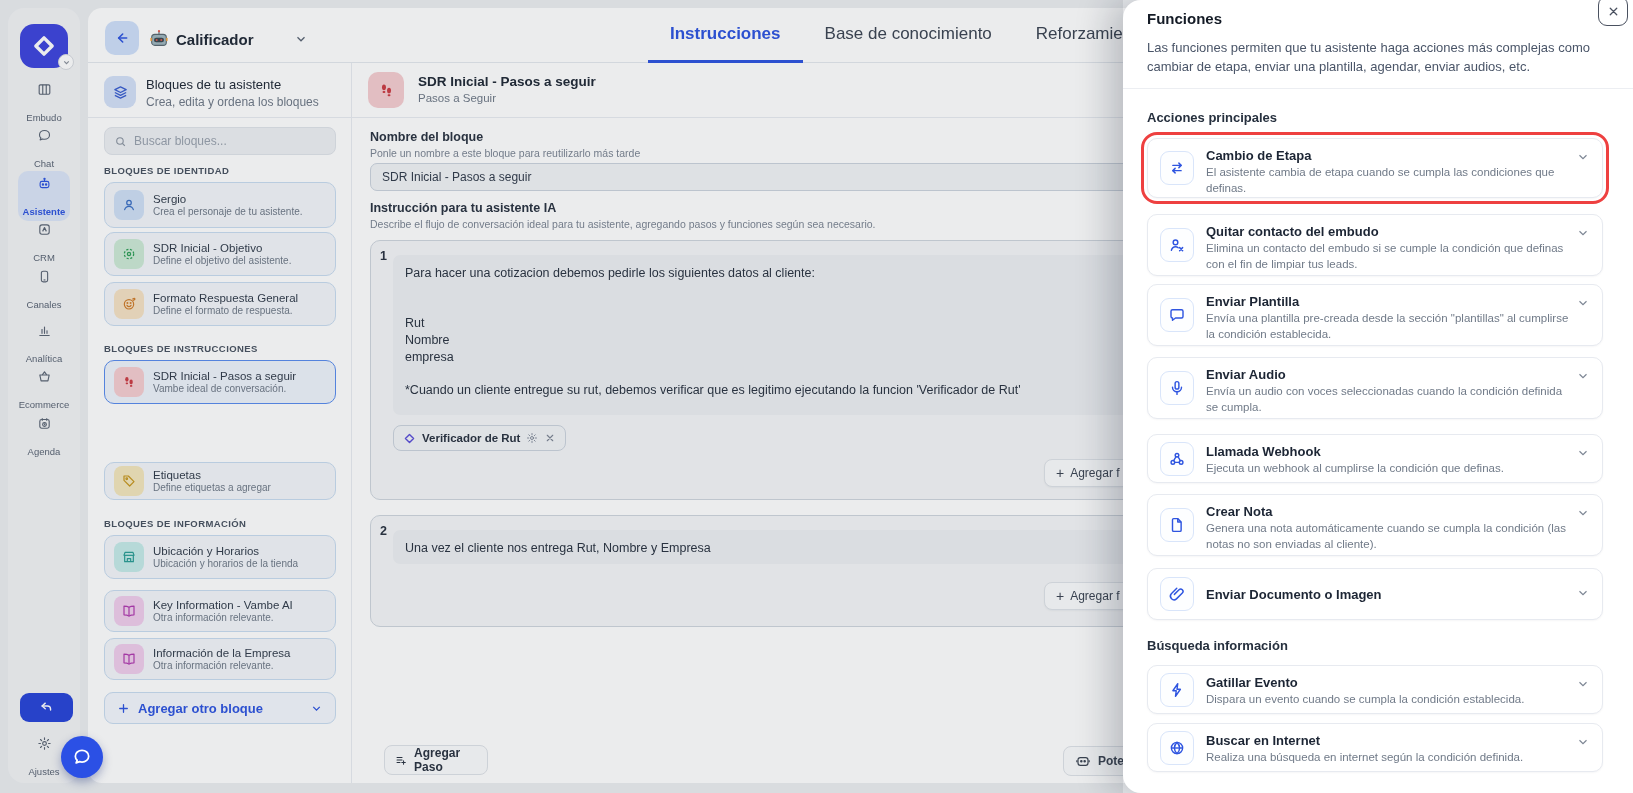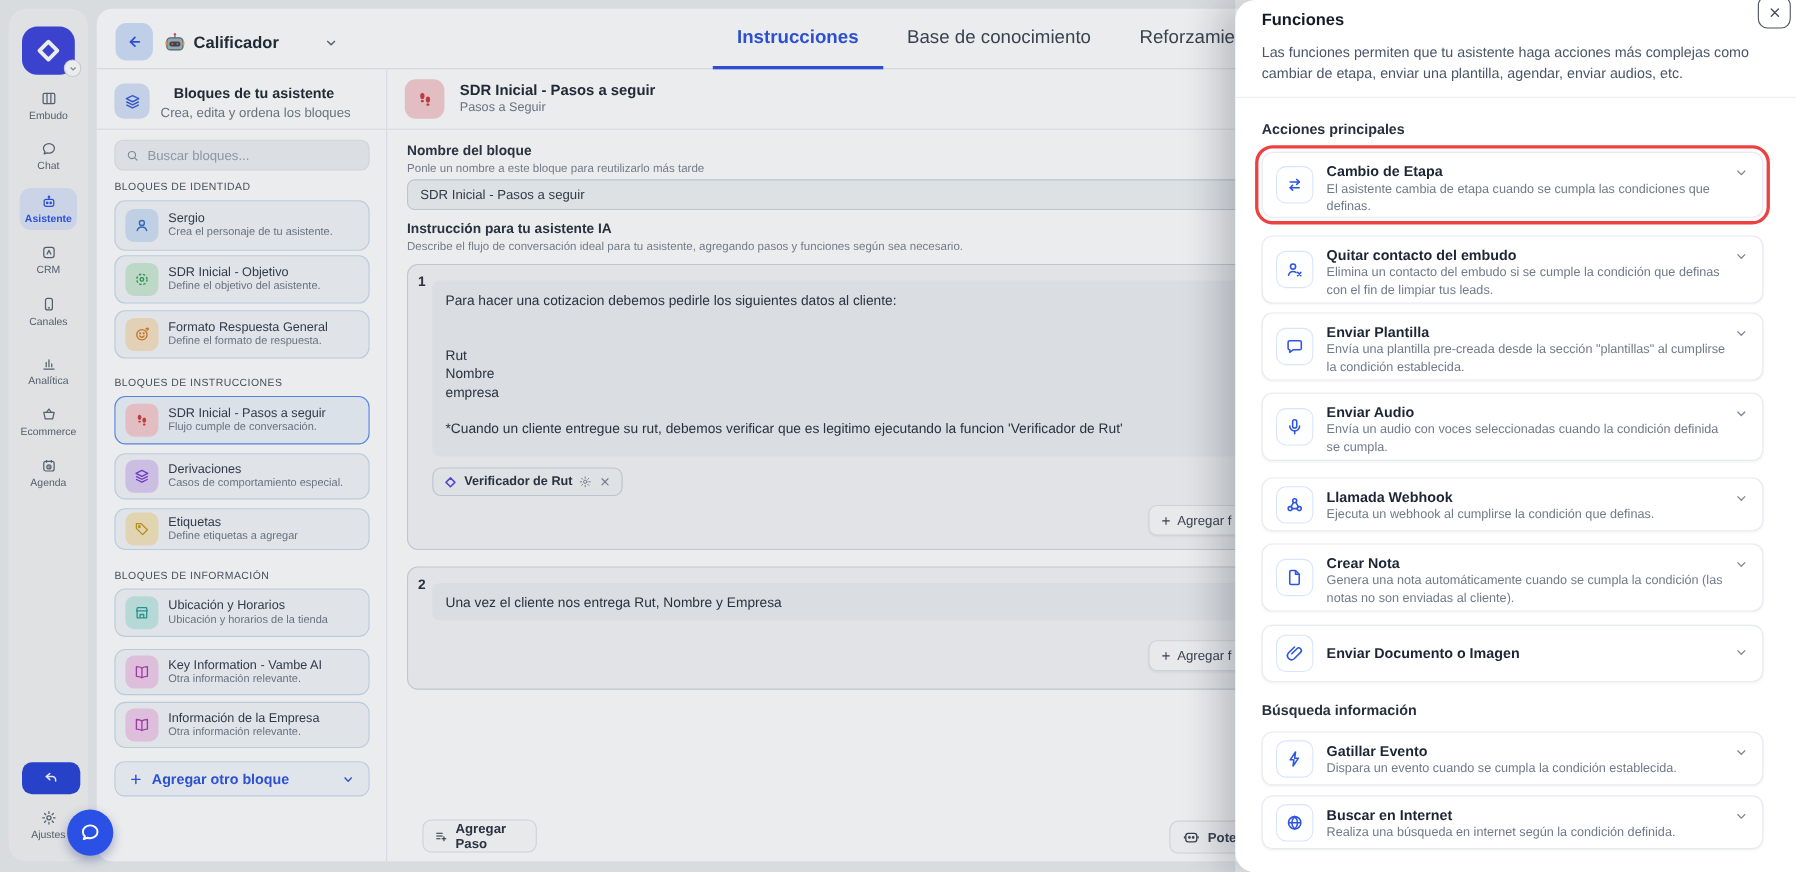--- a/index.html
+++ b/index.html
@@ -8,21 +8,21 @@
   #app { position:relative; width:1633px; height:793px; overflow:hidden; }
   .ic { display:inline-flex; align-items:center; justify-content:center; }
   .ic svg { width:100%; height:100%; display:block; }
 
   
   .rail { position:absolute; left:8px; top:8px; width:72px; height:775px; background:#f2f3f5; border-radius:16px; z-index:10; }
   .logo { position:absolute; left:12px; top:16px; width:48px; height:44px; border-radius:14px; background:#3f45dd; display:flex; align-items:center; justify-content:center; }
   .logo .ic { width:26px; height:26px; }
   .logo-badge { position:absolute; left:38px; top:30px; width:16px; height:16px; border-radius:50%; background:#fff; border:1px solid #d8dbe0; display:flex; align-items:center; justify-content:center; color:#8a919c; }
   .logo-badge .ic { width:9px; height:9px; }
-  .rit { position:absolute; left:0; width:72px; display:flex; flex-direction:column; align-items:center; gap:3px; color:#5b6574; cursor:pointer; }
+  .rit { position:absolute; left:0; width:72px; display:flex; flex-direction:column; align-items:center; gap:15px; color:#5b6574; cursor:pointer; }
   .rit .ic { width:15px; height:15px; }
   .rit .rlbl { font-size:9.5px; }
   .rit.active { left:10px; width:52px; background:#dbe5f8; border-radius:10px; padding:5px 0 4px; color:#2f55e0; }
   .undo-btn { position:absolute; left:12px; top:685px; width:53px; height:29px; border-radius:9px; background:#2946d8; display:flex; align-items:center; justify-content:center; color:#fff; cursor:pointer; }
   .undo-btn .ic { width:15px; height:15px; }
   .rit-settings { position:absolute; top:728px; }
   .chat-widget { position:absolute; left:61px; top:736px; width:42px; height:42px; border-radius:50%; background:#2b50e5; z-index:70; display:flex; align-items:center; justify-content:center; box-shadow:0 4px 10px rgba(20,40,120,.35); cursor:pointer; }
   .chat-widget .ic { width:20px; height:20px; color:#fff; }
 
   
@@ -37,27 +37,27 @@
   .asst-title { position:absolute; left:88px; top:23px; font-size:15px; font-weight:700; color:#222b38; }
   .asst-chevron { position:absolute; left:206px; top:24px; width:14px; height:14px; color:#5b6574; cursor:pointer; }
 
   .tabs { position:absolute; left:560px; top:0; height:55px; display:flex; align-items:stretch; }
   .tab { display:flex; align-items:center; padding:0 22px; font-size:17px; color:#3d4654; cursor:pointer; border-bottom:3px solid transparent; }
   .tab.active { color:#2f55e0; font-weight:700; border-bottom-color:#2f55e0; }
 
   
   .bp-head-icon { position:absolute; left:16px; top:68px; width:32px; height:32px; border-radius:9px; background:#d4e1f8; color:#3b5fd0; display:flex; align-items:center; justify-content:center; }
   .bp-head-icon .ic { width:17px; height:17px; }
-  .bp-title { position:absolute; left:58px; top:69px; font-size:13px; font-weight:700; color:#222b38;margin-left:12px; }
+  .bp-title { position:absolute; left:58px; top:69px; font-size:13px; font-weight:400; color:#222b38; }
   .bp-sub { position:absolute; left:58px; top:87px; font-size:12px; color:#707a88; }
   .bp-search { position:absolute; left:16px; top:119px; width:232px; height:28px; border-radius:8px; background:#eef0f3; border:1px solid #e0e4ea; display:flex; align-items:center; gap:7px; padding:0 9px; color:#8b94a1; }
   .bp-search .ic { width:13px; height:13px; }
   .bp-search input { border:none; outline:none; background:transparent; font-size:12px; color:#4a5462; width:180px; font-family:inherit; }
   .bp-search input::placeholder { color:#9aa2ae; }
-  .sec-lbl { position:absolute; left:16px; font-size:9.5px; font-weight:400; letter-spacing:.4px; color:#4a5462; }
+  .sec-lbl { position:absolute; left:16px; font-size:9.5px; font-weight:700; letter-spacing:.4px; color:#4a5462; }
   .blk { position:absolute; left:16px; width:232px; border:1px solid #c9dcf0; background:#f3f6fa; border-radius:10px; display:flex; align-items:center; gap:9px; padding:0 9px; cursor:pointer; }
   .blk.selected { border:1.5px solid #5a8dee; background:#eef3fb; }
   .blk-ic { width:30px; height:30px; min-width:30px; border-radius:8px; display:flex; align-items:center; justify-content:center; }
   .blk-ic .ic { width:16px; height:16px; }
   .blk-t { font-size:11.5px; font-weight:400; color:#333d4c; line-height:1.25; }
   .blk-d { font-size:10px; color:#707a88; line-height:1.25; }
   .c-blue   { background:#cfe0f6; color:#3b6fc4; }
   .c-green  { background:#cdead6; color:#2f9e57; }
   .c-orange { background:#f6e2c4; color:#d07c2a; }
   .c-red    { background:#f6cdd0; color:#cc3d44; }
@@ -347,36 +347,21 @@
             <svg viewBox="0 0 24 24" fill="currentColor" stroke="none">
               <ellipse cx="8.8" cy="8" rx="2.5" ry="3.6"></ellipse>
               <rect x="7" y="12.6" width="3.6" height="2.6" rx="1.3"></rect>
               <ellipse cx="15.2" cy="12" rx="2.5" ry="3.6"></ellipse>
               <rect x="13.4" y="16.6" width="3.6" height="2.6" rx="1.3"></rect>
             </svg>
           </span>
         </span>
       <span>
           <div class="blk-t">SDR Inicial - Pasos a seguir</div>
-          <div class="blk-d">Flujo cumple de conversación.</div>
-        </span>
-    </div>
-    <div class="blk" style="top:404px;height:42px">
-      <span class="blk-ic c-purple">
-          <span class="ic">
-            <svg viewBox="0 0 24 24" fill="none" stroke="currentColor" stroke-width="1.8" stroke-linejoin="round">
-              <path d="M12 4l8 4-8 4-8-4z"></path>
-              <path d="M4 12l8 4 8-4"></path>
-              <path d="M4 16l8 4 8-4"></path>
-            </svg>
-          </span>
-        </span>
-      <span>
-          <div class="blk-t">Derivaciones</div>
-          <div class="blk-d">Casos de comportamiento especial.</div>
+          <div class="blk-d">Vambe ideal de conversación.</div>
         </span>
     </div>
     <div class="blk" style="top:454px;height:38px">
       <span class="blk-ic c-yellow">
           <span class="ic">
             <svg viewBox="0 0 24 24" fill="none" stroke="currentColor" stroke-width="1.8" stroke-linejoin="round">
               <path d="M4.5 4.5h6.5l8.5 8.5-6.5 6.5-8.5-8.5z"></path>
               <circle cx="8.6" cy="8.6" r="1.2"></circle>
             </svg>
           </span>

